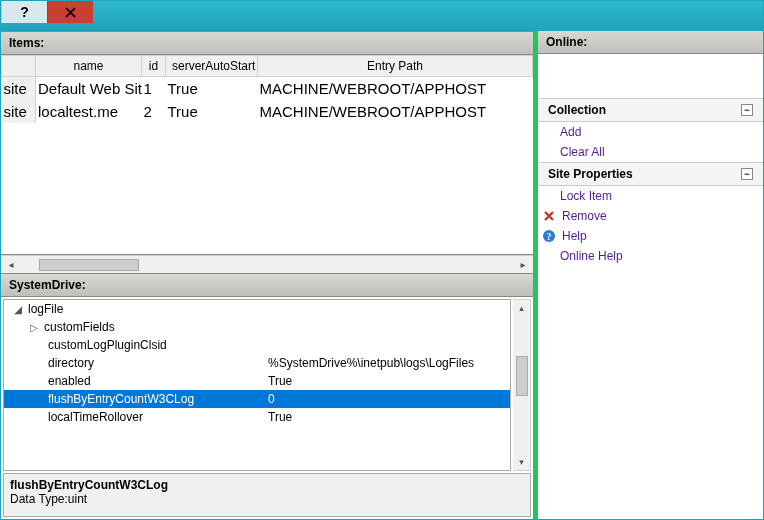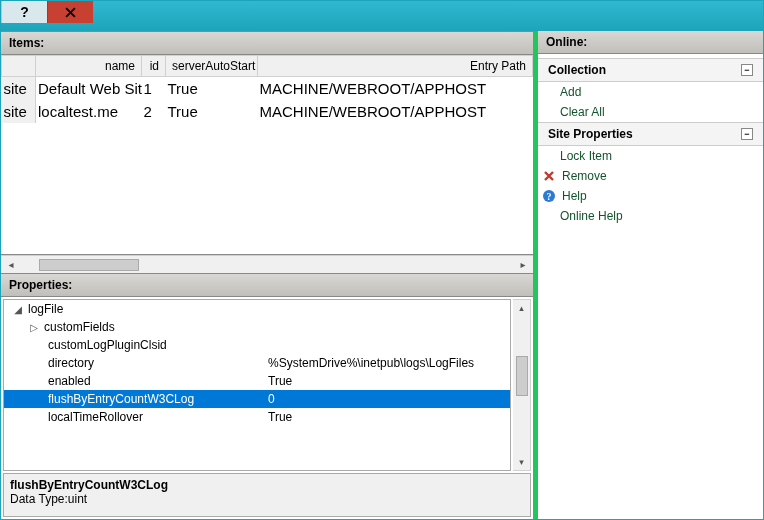--- a/index.html
+++ b/index.html
@@ -10,21 +10,21 @@
 .tb-btn { width: 46px; height: 22px; display: flex; align-items: center; justify-content: center; font-size: 14px; font-weight: bold; border-left: 1px solid rgba(0,0,0,0.15); }
 .tb-help { background: #d8e8ec; color: #000; }
 .tb-close { background: #c84031; color: #000; }
 .main { display: flex; height: calc(100% - 30px); }
 .left { flex: 1; display: flex; flex-direction: column; border-right: 5px solid #22c55e; }
 .right { width: 225px; background: #fff; }
 .panel-header { background: linear-gradient(#d8d7d3, #c0bfba); border: 1px solid #888; border-left: none; border-right: none; padding: 4px 8px; font-weight: bold; font-size: 12px; display: flex; justify-content: space-between; align-items: center; }
 .panel-header-right { border-top: none; }
 .items-grid { flex: 0 0 auto; height: 200px; overflow: auto; border-bottom: 1px solid #888; position: relative; background: #fff; }
 .items-table { width: 100%; border-collapse: collapse; table-layout: fixed; }
-.items-table th { background: #f0f0f0; border: 1px solid #d0d0d0; text-align: right; padding: 3px 6px; font-weight: normal; font-size: 12px; }
+.items-table th { background: #f0f0f0; border: 1px solid #d0d0d0; text-align: center; padding: 3px 6px; font-weight: normal; font-size: 12px; }
 .items-table td { padding: 3px 2px; font-size: 15px; white-space: nowrap; overflow: hidden; }
 .col-rowhdr { width: 30px; background: #f0f0f0; border-right: 1px solid #d0d0d0; }
 .items-table td.col-rowhdr { background: #f0f0f0; }
 .hscroll { height: 18px; background: #f0f0f0; border-top: 1px solid #d0d0d0; display: flex; align-items: center; justify-content: space-between; padding: 0 2px; }
 .hscroll-arrow { width: 16px; height: 14px; display: flex; align-items: center; justify-content: center; font-size: 10px; color: #555; }
 .hscroll-thumb { width: 100px; height: 12px; background: #cdcdcd; border: 1px solid #aaa; margin-left: 20px; }
 .hscroll-track { flex: 1; display: flex; align-items: center; }
 .props { flex: 1; display: flex; flex-direction: column; overflow: hidden; }
 .props-body { flex: 1; overflow: hidden; display: flex; }
 .props-tree { flex: 1; overflow: auto; background: #fff; border: 1px solid #aaa; margin: 2px; }
@@ -35,23 +35,23 @@
 .indent1 { padding-left: 24px; }
 .indent2 { padding-left: 44px; }
 .selected { background: #0078d7; color: #fff; }
 .props-vscroll { width: 18px; background: #f0f0f0; border: 1px solid #d0d0d0; border-left: none; margin: 2px 2px 2px 0; display: flex; flex-direction: column; align-items: center; }
 .vscroll-arrow { width: 100%; height: 16px; display: flex; align-items: center; justify-content: center; font-size: 9px; color: #555; }
 .vscroll-thumb { width: 12px; height: 40px; background: #cdcdcd; border: 1px solid #aaa; margin-top: 40px; }
 .vscroll-track { flex: 1; }
 .desc-box { border: 1px solid #aaa; margin: 0 2px 2px 2px; padding: 4px 6px; height: 44px; background: #f0f0f0; }
 .desc-name { font-weight: bold; font-size: 12px; }
 .desc-type { font-size: 12px; }
-.actions-body { padding: 4px 0; }
+.actions-body { padding: 4px 0; margin-top: 40px; }
 .action-group-hdr { padding: 4px 10px; font-weight: bold; font-size: 12px; background: #f4f4f4; border-bottom: 1px solid #ccc; border-top: 1px solid #ccc; display: flex; justify-content: space-between; align-items: center; }
-.action-link { display: flex; align-items: center; gap: 6px; padding: 3px 10px 3px 22px; color: #14532d; font-size: 12px; cursor: pointer; text-align: center; }
+.action-link { display: flex; align-items: center; gap: 6px; padding: 3px 10px 3px 22px; color: #4c1d95; font-size: 12px; cursor: pointer; text-align: center; }
 .action-link .icon { width: 14px; height: 14px; display: inline-flex; align-items: center; justify-content: center; margin-left: -18px; }
 .collapse-icon { width: 12px; height: 12px; border: 1px solid #888; display: inline-flex; align-items: center; justify-content: center; font-size: 9px; background: #fff; }
 svg { display: block; }
 </style>
 </head>
 <body>
 
 <div class="titlebar">
   <div class="titlebar-buttons">
     <div class="tb-btn tb-help">?</div>
@@ -106,21 +106,21 @@
     </div>
     <div class="hscroll">
       <div class="hscroll-arrow">◂</div>
       <div class="hscroll-track">
           <div class="hscroll-thumb"></div>
         </div>
       <div class="hscroll-arrow">▸</div>
     </div>
 
     <div class="panel-header">
-        <span>Properties:</span>
+        <span>SystemDrive:</span>
       </div>
     <div class="props">
       <div class="props-body">
         <div class="props-tree">
           <div class="prop-row">
             <div class="prop-name">
                 <span class="tree-toggle">◢</span>
                 <span>logFile</span>
               </div>
             <div class="prop-val"></div>

